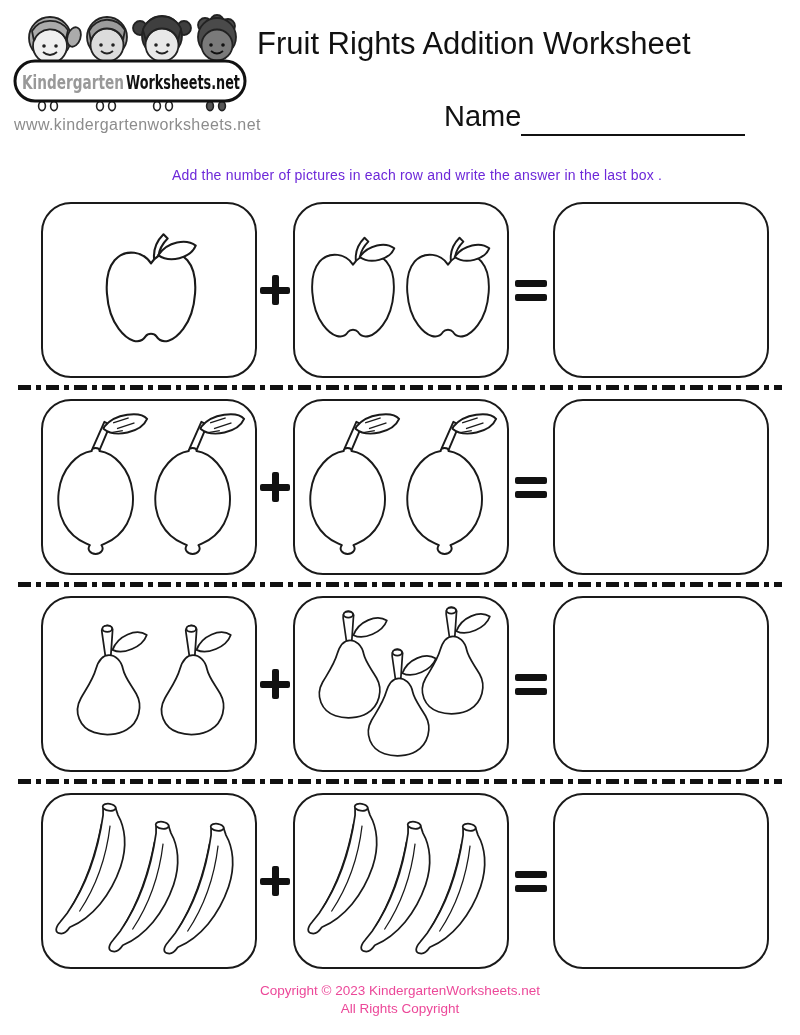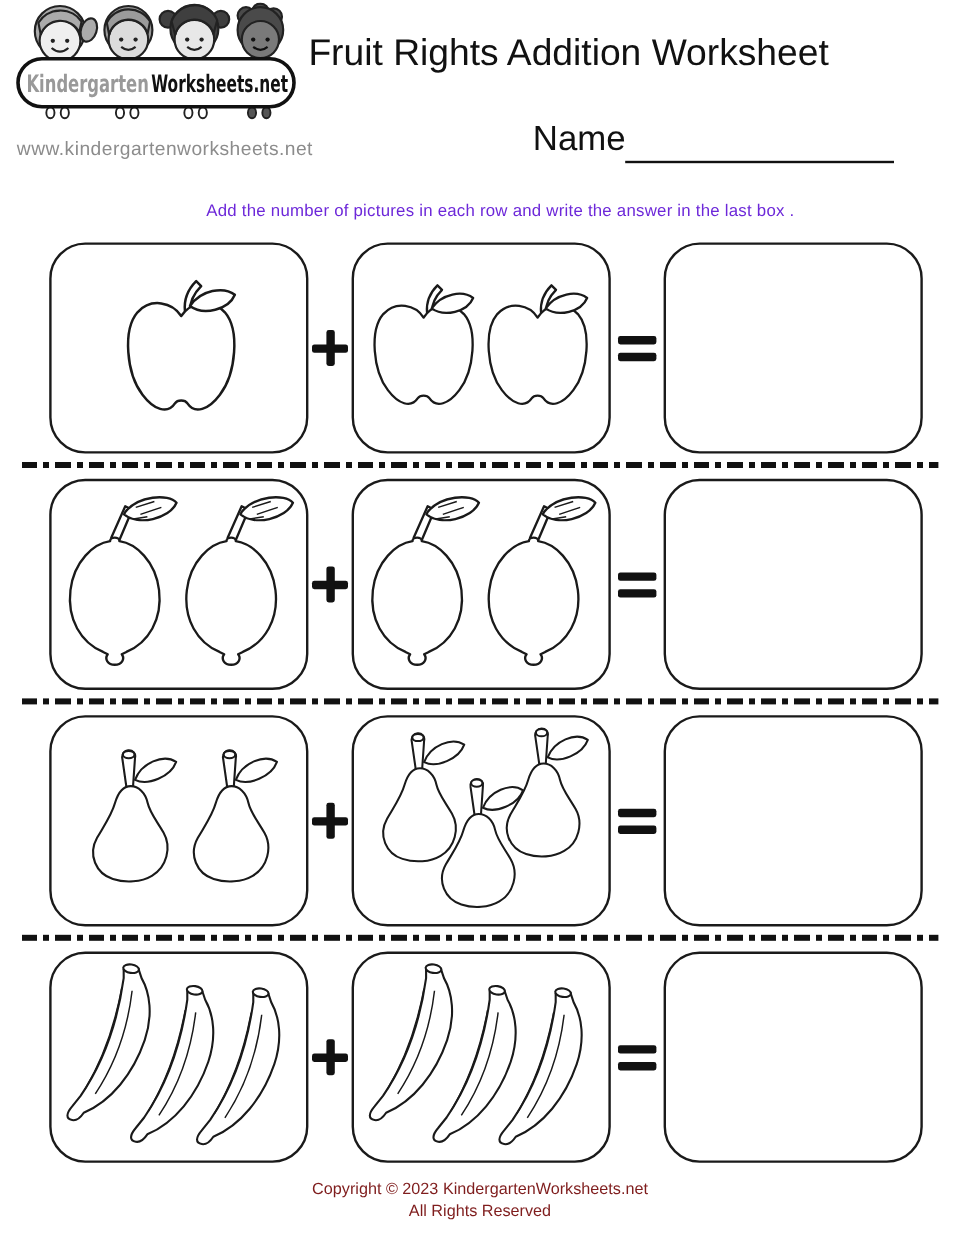--- a/index.html
+++ b/index.html
@@ -1,20 +1,20 @@
 <!DOCTYPE html>
 <html><head>
 <meta charset="utf-8">
 <style>
   html,body{margin:0;padding:0;background:#e9e9e9;}
   .page{position:relative;width:800px;height:1035px;background:#ffffff;margin:0 auto;
         font-family:"Liberation Sans",sans-serif;color:#1a1a1a;overflow:hidden;}
 
   
-  .logo-wrap{position:absolute;left:12px;top:2px;width:240px;}
+  .logo-wrap{position:absolute;left:12px;top:14px;width:240px;}
   .logo-svg{display:block;width:238px;height:102px;}
   .site-url{position:absolute;left:14px;top:116px;font-size:16px;letter-spacing:.4px;color:#8c8c8c;}
   .page-title{position:absolute;left:257px;top:26px;font-size:31px;white-space:nowrap;color:#111;}
   .name-field{position:absolute;left:444px;top:102px;display:flex;}
   .name-label{font-size:29px;color:#111;line-height:1;}
   .name-line{width:224px;height:32px;border-bottom:2.5px solid #111;}
 
   .instructions{position:absolute;left:17px;top:167px;width:100%;text-align:center;
                 font-size:14px;letter-spacing:.2px;color:#6d28d9;}
 
@@ -47,21 +47,21 @@
   .lay-pear-2 .fruit:nth-child(2){left:106px;top:22px;width:88px;height:123px;}
   .lay-pear-3 .fruit:nth-child(1){left:12px;top:8px;width:86px;height:120px;}
   .lay-pear-3 .fruit:nth-child(2){left:115px;top:4px;width:86px;height:120px;}
   .lay-pear-3 .fruit:nth-child(3){left:61px;top:46px;width:86px;height:120px;}
   .lay-banana-3 .fruit:nth-child(1){left:4px;top:6px;width:92px;height:136px;}
   .lay-banana-3 .fruit:nth-child(2){left:57px;top:24px;width:92px;height:136px;}
   .lay-banana-3 .fruit:nth-child(3){left:112px;top:26px;width:92px;height:136px;}
 
   
   .footer{position:absolute;left:0;top:982px;width:100%;text-align:center;
-          font-size:13.5px;line-height:1.3;color:#7f1d1d;}
+          font-size:13.5px;line-height:1.3;color:#ec4899;}
   .defs-hidden{position:absolute;width:0;height:0;overflow:hidden;}
 </style>
 </head>
 <body>
 
 <svg class="defs-hidden" aria-hidden="true">
   <defs>
     <g id="sym-apple" fill="#fff" stroke="#1a1a1a" stroke-width="2" stroke-linejoin="round">
       <path d="M53,30 C52,20 55,13 62,6 L66,10 C60,16 57,22 57,30 Z"></path>
       <path d="M50,34 C43,23 26,19 15,31 C3,45 6,80 19,97 C28,109 39,113 45,104 C47,101 53,101 55,104 C61,113 72,109 81,97 C94,80 97,45 85,31 C74,19 57,23 50,34 Z"></path>
@@ -278,15 +278,15 @@
             <i></i>
             <i></i>
           </div>
         </div>
         <div class="fbox answer"></div>
       </div>
     </div>
 
   <div class="footer">
     <div>Copyright © 2023 KindergartenWorksheets.net</div>
-    <div>All Rights Reserved</div>
+    <div>All Rights Copyright</div>
   </div>
 </div>
 
 </body></html>

